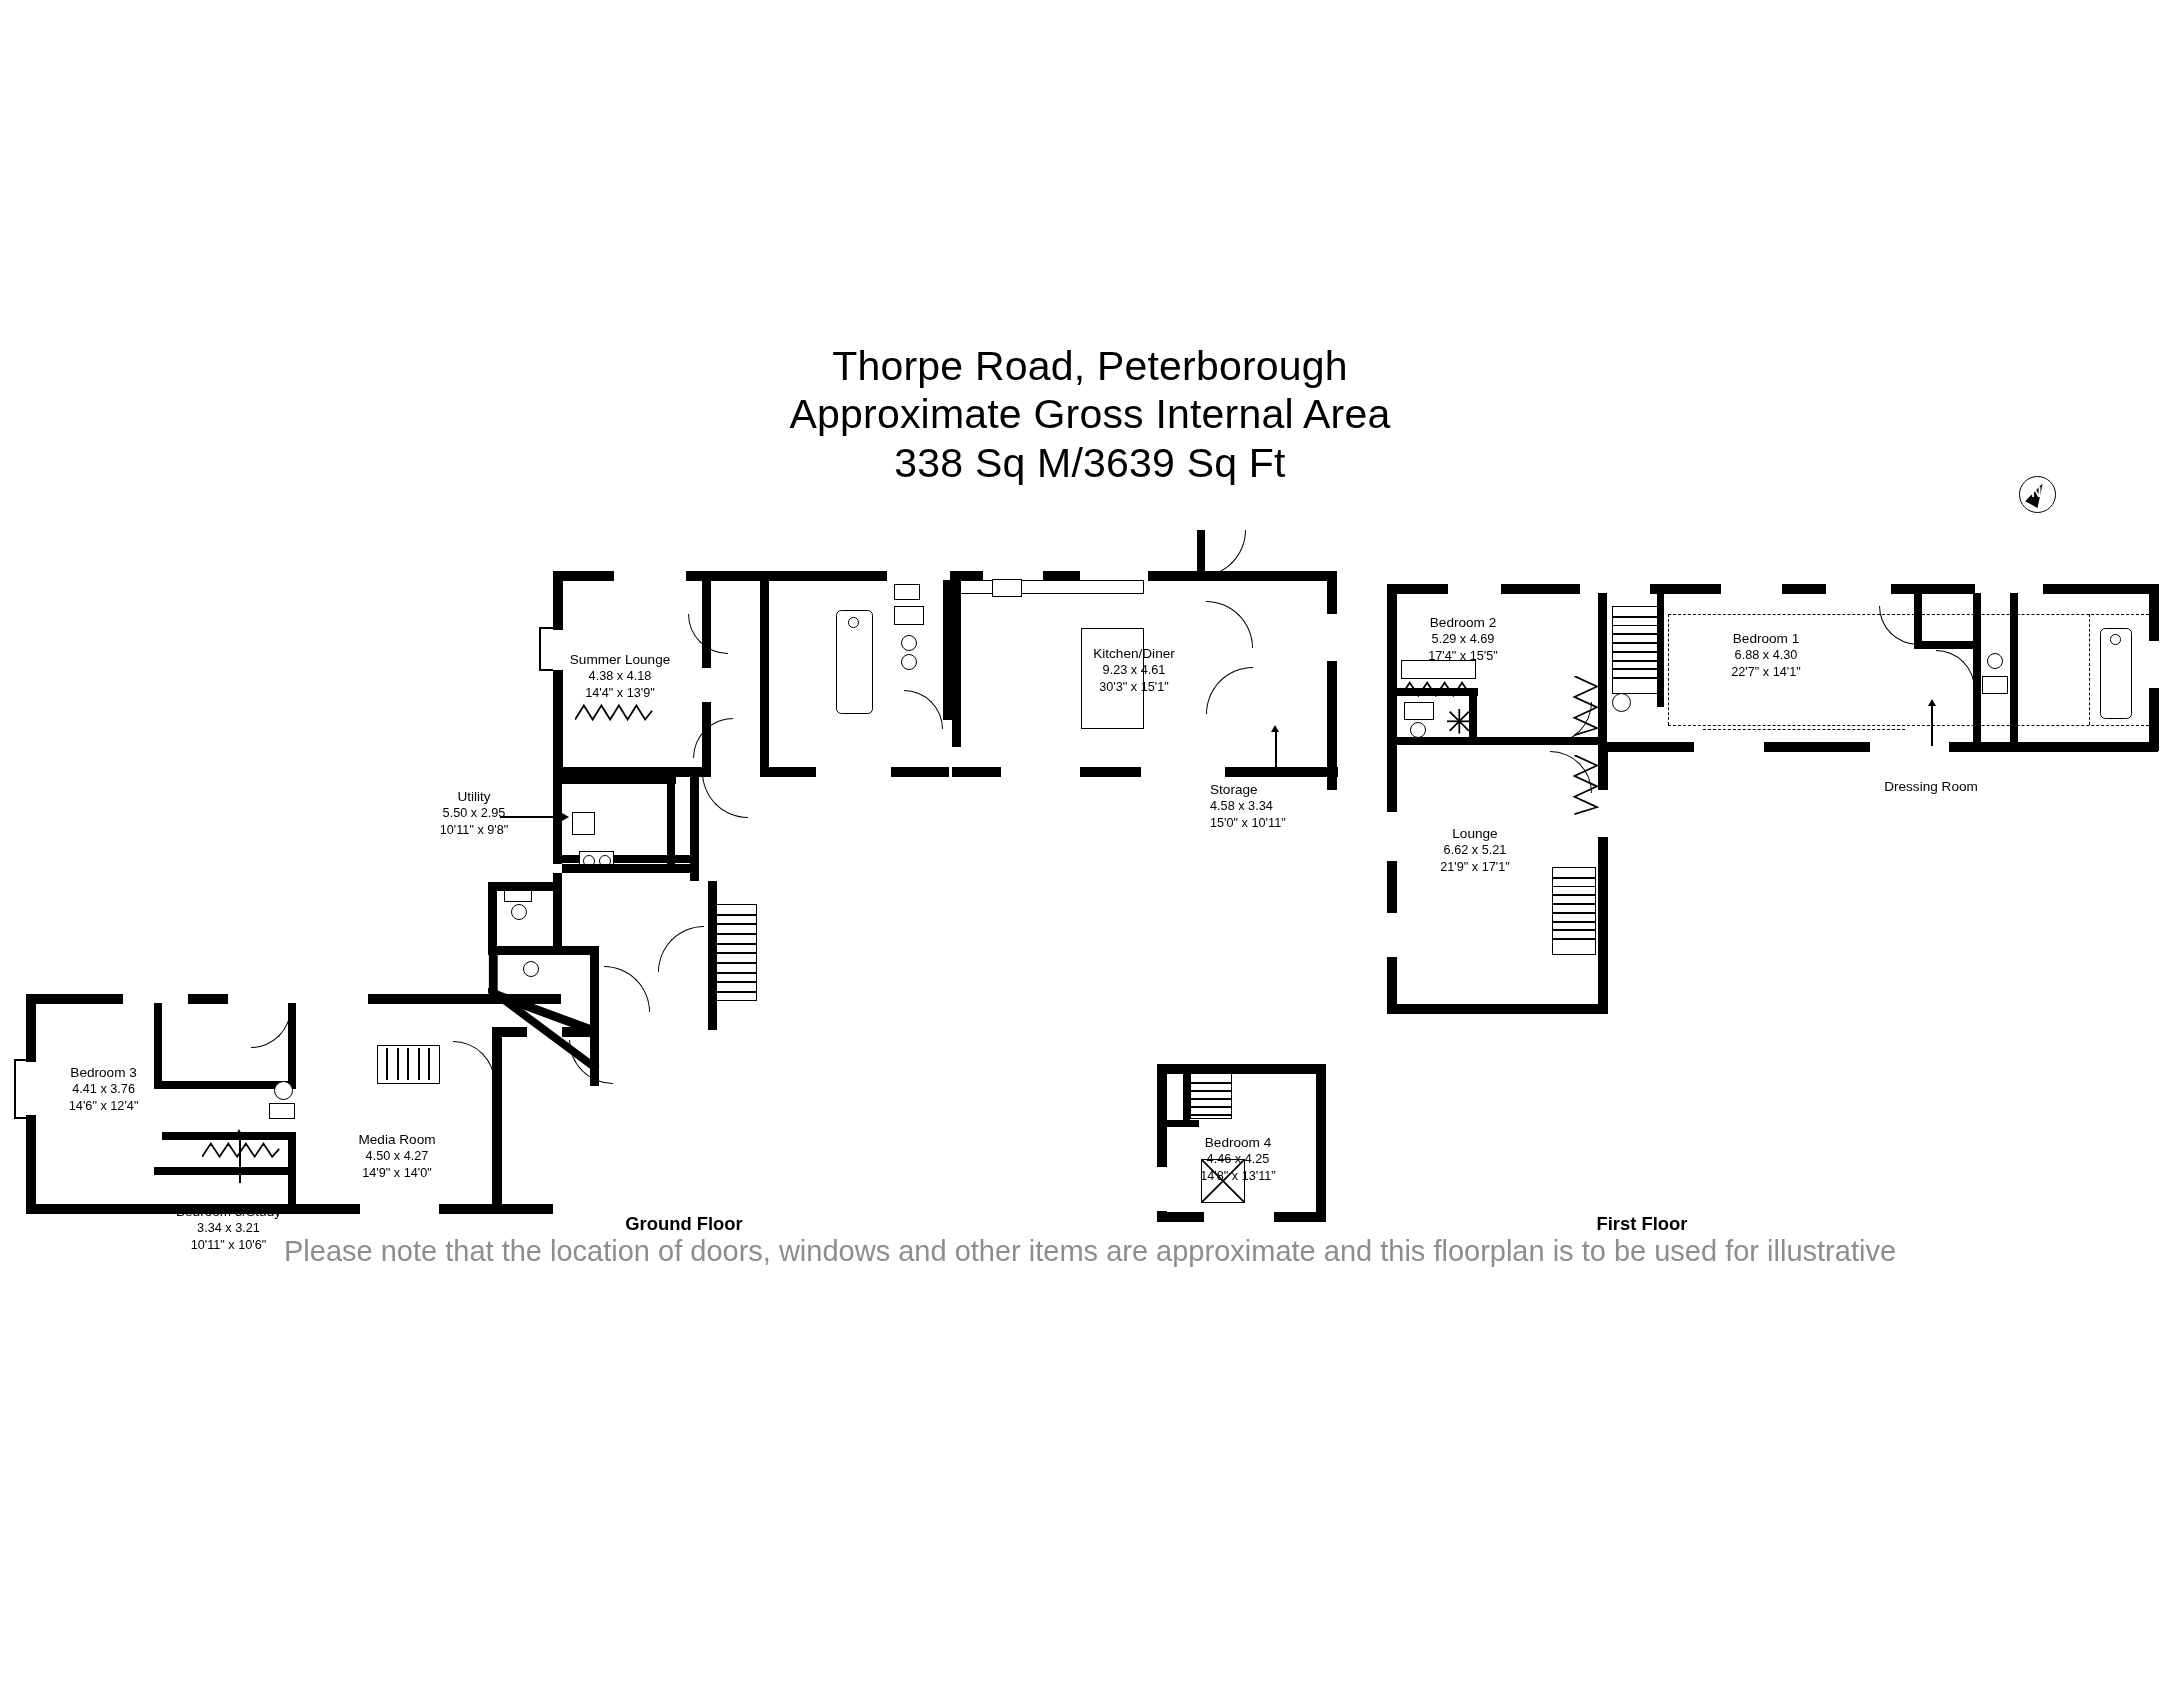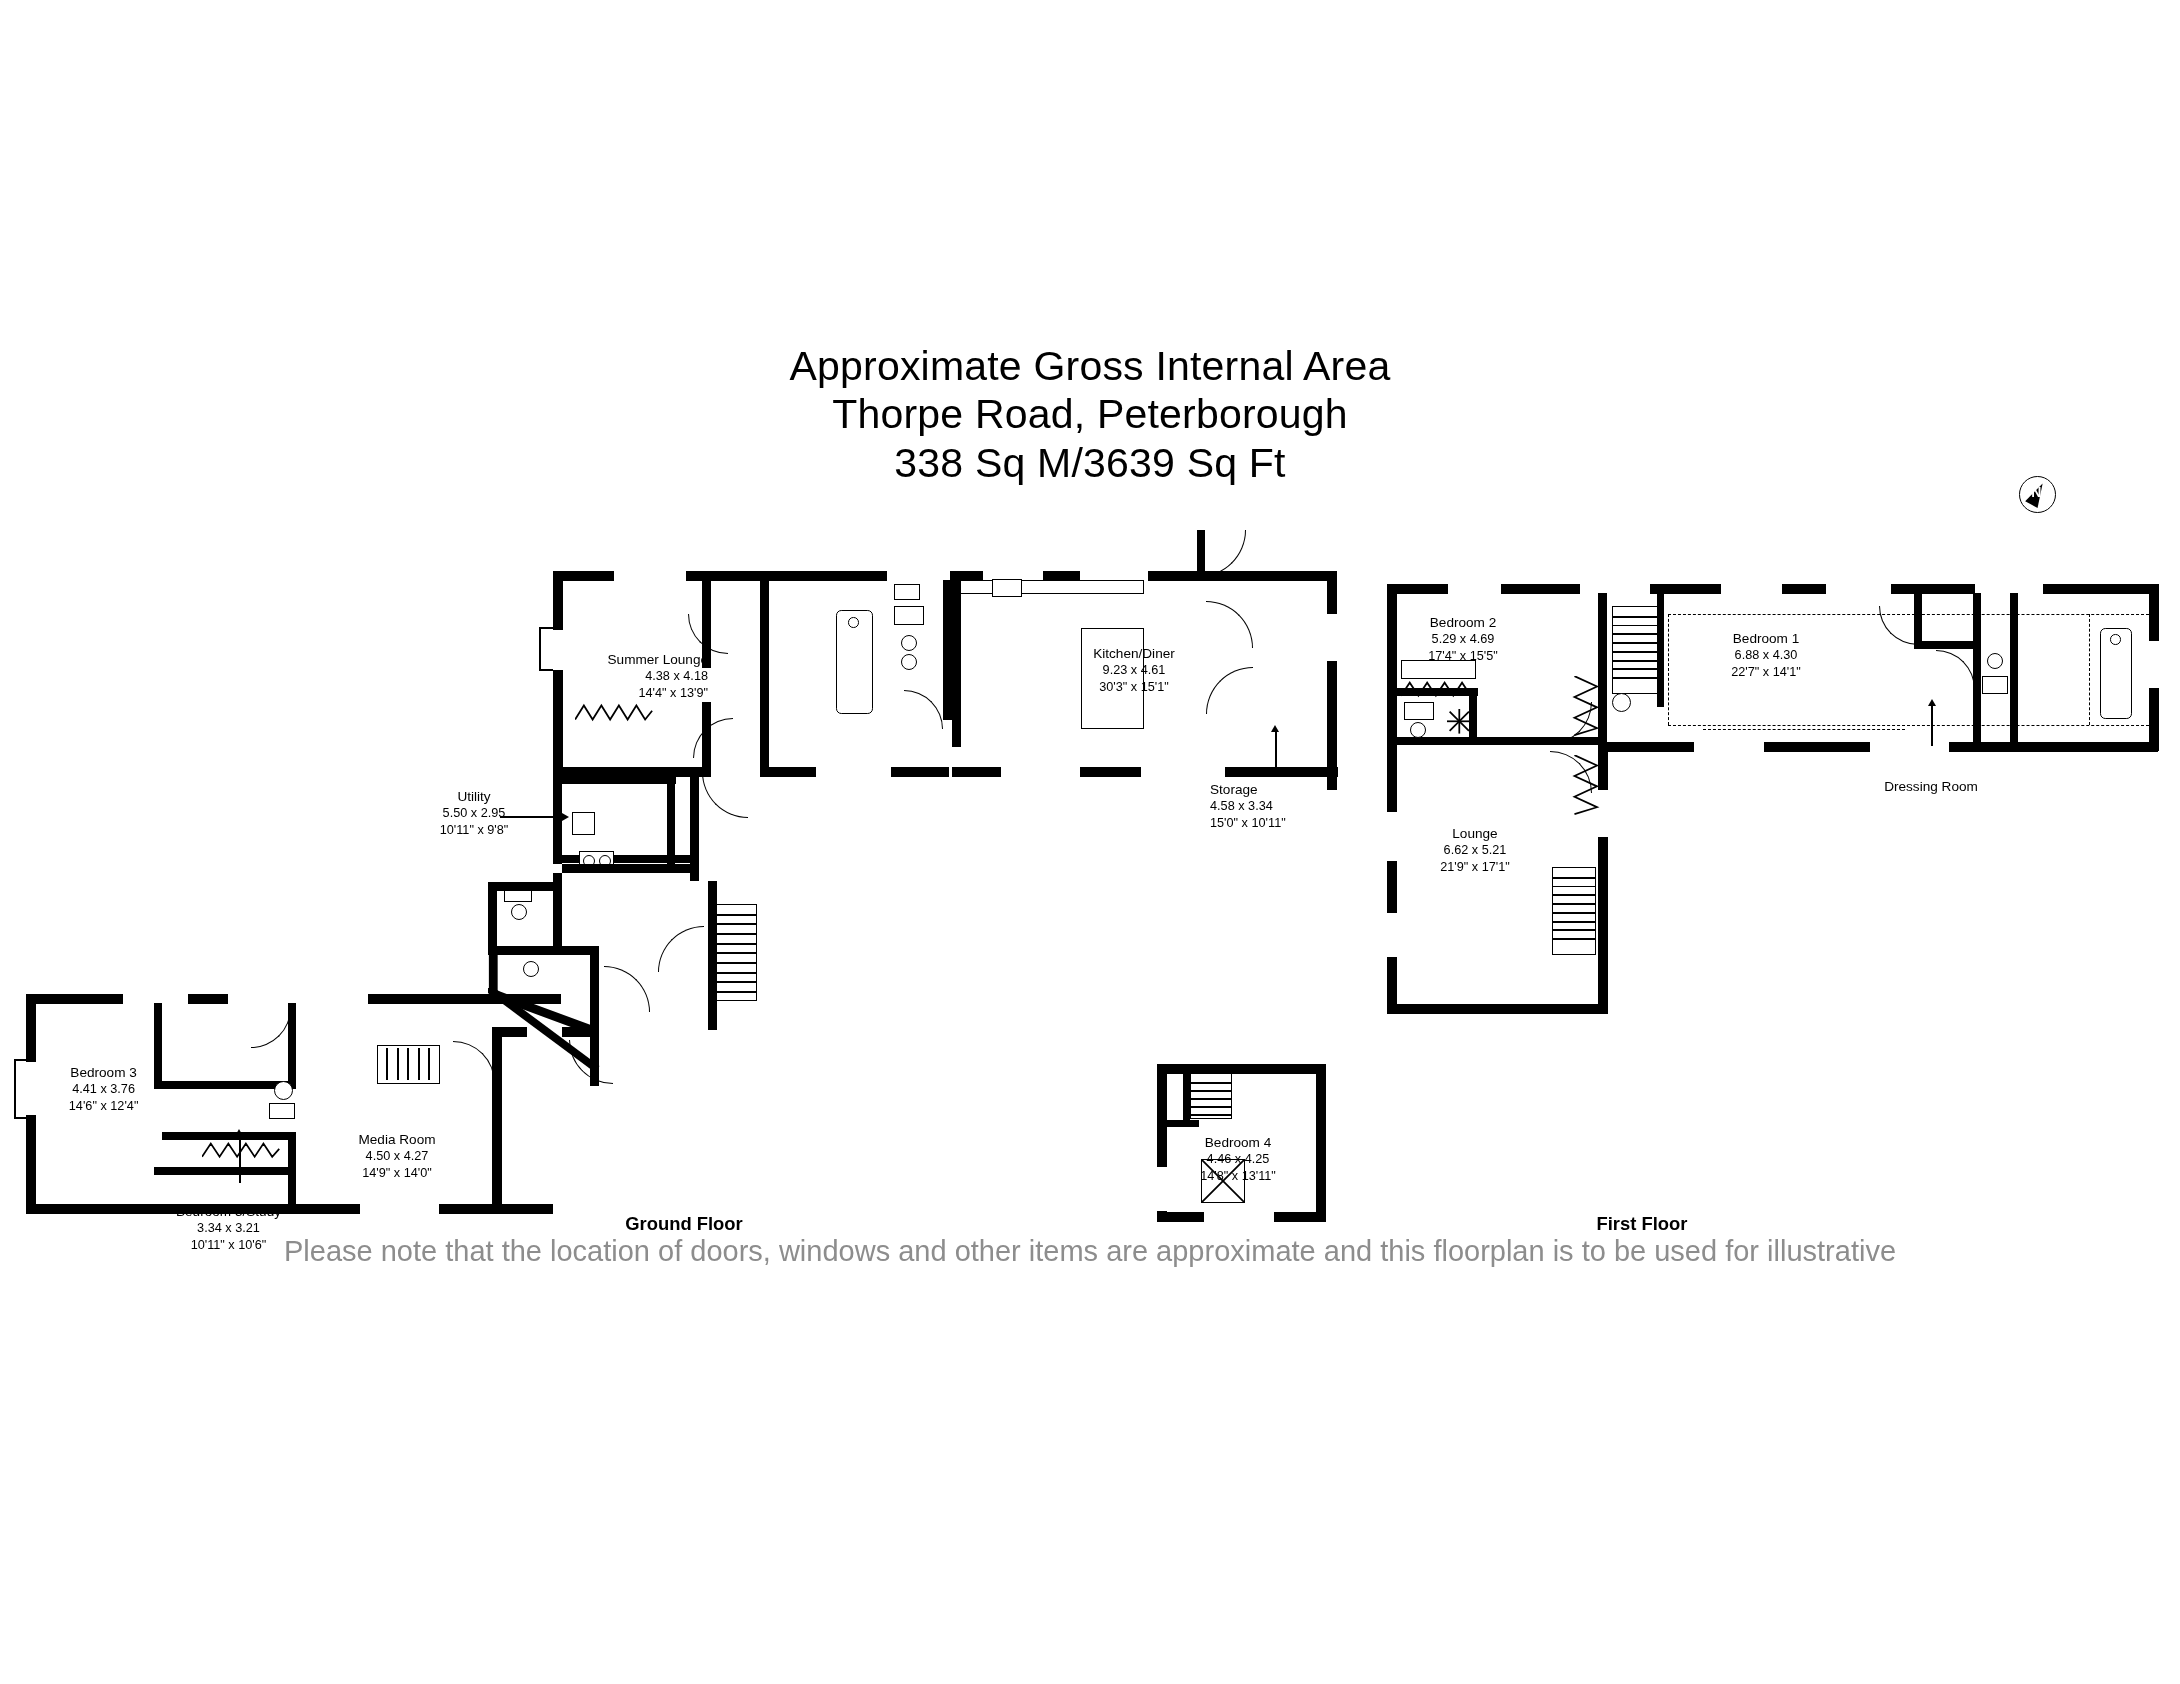--- a/index.html
+++ b/index.html
@@ -175,22 +175,22 @@
   }
 
   .zig {
     position: absolute;
   }
 </style>
 </head>
 <body>
 
 <div id="title-block">
+  <div class="t-line">Thorpe Road, Peterborough</div>
   <div class="t-line">Approximate Gross Internal Area</div>
-  <div class="t-line">Thorpe Road, Peterborough</div>
   <div class="t-line big">338 Sq M/3639 Sq Ft</div>
 </div>
 
 <div id="compass">
   <div class="ring"></div>
   <div class="needle"></div>
   <div class="nlabel">N</div>
 </div>
 
 <div id="ground-floor">
@@ -341,21 +341,21 @@
     <polyline points="6,0 6,44 120,86" fill="none" stroke="#000" stroke-width="10"></polyline>
   </svg>
   <svg style="position:absolute; left:488px; top:988px;" width="132" height="97" viewBox="0 0 150 110">
     <polyline points="0,0 124,92" fill="none" stroke="#000" stroke-width="9"></polyline>
   </svg>
   <div class="doorarc" style="left:569px; top:1040px; width:44px; height:44px; border-radius:0 0 0 44px; border-top:none; border-right:none;"></div>
 
   <div class="arrow" style="left:1275px; top:729px; width:1.8px; height:46px;"></div>
   <div class="arrowhead up" style="left:1271px; top:725px;"></div>
 
-  <div class="rlabel" style="left:532px; top:651px; width:176px;text-align:right;">
+  <div class="rlabel" style="left:532px; top:651px; width:176px;">
     <span class="nm">Summer Lounge</span>
     <span class="dm">4.38 x 4.18</span>
     <span class="dm">14'4" x 13'9"</span>
   </div>
 
   <div class="rlabel" style="left:1046px; top:645px; width:176px;">
     <span class="nm">Kitchen/Diner</span>
     <span class="dm">9.23 x 4.61</span>
     <span class="dm">30'3" x 15'1"</span>
   </div>

